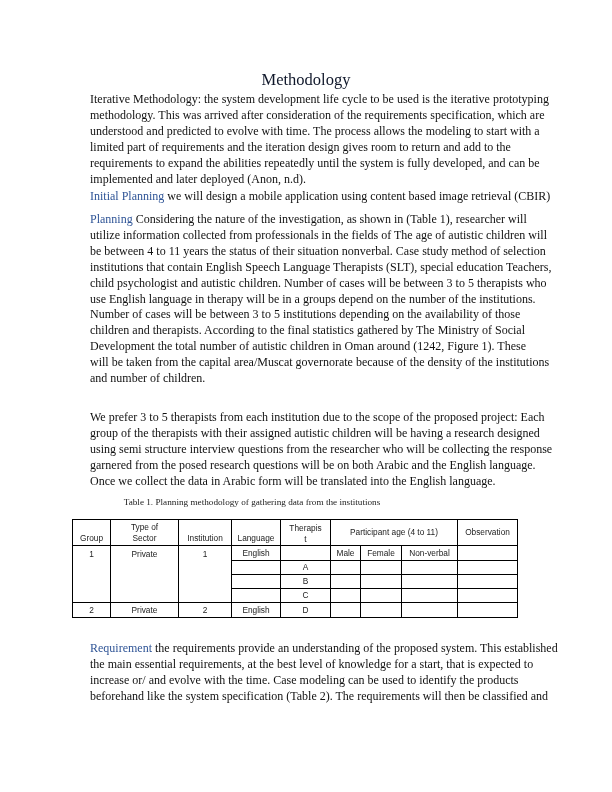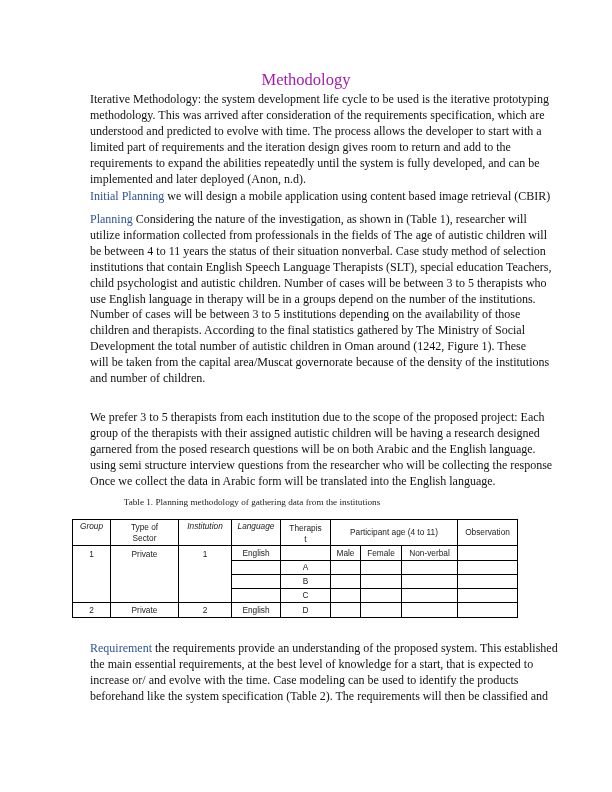--- a/index.html
+++ b/index.html
@@ -1,20 +1,20 @@
 <!DOCTYPE html>
 <html><head>
 <meta charset="utf-8">
 <style>
   html, body { margin: 0; padding: 0; background: #ffffff; }
   body { width: 612px; height: 792px; position: relative; overflow: hidden; }
   .page { position: absolute; left: 0; top: 0; width: 612px; height: 792px; background: #fff; }
   .title {
     position: absolute; left: 0; width: 612px; top: 70px;
-    text-align: center; font-size: 16.5px; color: #a21caf;
+    text-align: center; font-size: 16.5px; color: #0f172a;
     font-family: "Liberation Serif", serif; line-height: 20px;
   }
   .para {
     position: absolute; left: 73px; width: 470px;
     font-family: "Liberation Serif", serif; font-size: 12px;
     line-height: 15.9px; color: #111; margin: 0; white-space: normal;
   }
   .para .ln { display: block; white-space: nowrap; margin-left: 17px; }
   .accent { color: #2f5496; }
   .caption {
@@ -26,33 +26,33 @@
     position: absolute; left: 72px; top: 519px;
     border-collapse: collapse;
     font-family: "Liberation Sans", "DejaVu Sans", sans-serif;
     font-size: 8.3px; color: #222;
   }
   table.grid td {
     border: 1px solid #000; padding: 0 2px; text-align: center;
     vertical-align: middle; line-height: 11px;
   }
   table.grid td.top { vertical-align: top; padding-top: 3px; }
-  table.grid td.bot { vertical-align: bottom; padding-bottom: 13px; font-style: italic; }
+  table.grid td.bot { vertical-align: bottom; padding-bottom: 1px; }
 </style>
 </head>
 <body>
 
 <div class="page">
 
   <div class="title">Methodology</div>
 
   <p class="para" style="top:92px">
     <span class="ln">Iterative Methodology: the system development life cycle to be used is the iterative prototyping</span>
     <span class="ln">methodology. This was arrived after consideration of the requirements specification, which are</span>
-    <span class="ln">understood and predicted to evolve with time. The process allows the developer to start with a</span>
+    <span class="ln">understood and predicted to evolve with time. The process allows the modeling to start with a</span>
     <span class="ln">limited part of requirements and the iteration design gives room to return and add to the</span>
     <span class="ln">requirements to expand the abilities repeatedly until the system is fully developed, and can be</span>
     <span class="ln">implemented and later deployed (Anon, n.d).</span>
   </p>
 
   <p class="para" style="top:189px">
     <span class="ln"><span class="accent">Initial Planning</span><span> we will design a mobile application using content based image retrieval (CBIR)</span></span>
   </p>
 
   <p class="para" style="top:212px">
@@ -65,22 +65,22 @@
     <span class="ln">Number of cases will be between 3 to 5 institutions depending on the availability of those</span>
     <span class="ln">children and therapists. According to the final statistics gathered by The Ministry of Social</span>
     <span class="ln">Development the total number of autistic children in Oman around (1242, Figure 1). These</span>
     <span class="ln">will be taken from the capital area/Muscat governorate because of the density of the institutions</span>
     <span class="ln">and number of children.</span>
   </p>
 
   <p class="para" style="top:410px">
     <span class="ln">We prefer 3 to 5 therapists from each institution due to the scope of the proposed project: Each</span>
     <span class="ln">group of the therapists with their assigned autistic children will be having a research designed</span>
+    <span class="ln">using semi structure interview questions from the researcher who will be collecting the response</span>
     <span class="ln">garnered from the posed research questions will be on both Arabic and the English language.</span>
-    <span class="ln">using semi structure interview questions from the researcher who will be collecting the response</span>
     <span class="ln">Once we collect the data in Arabic form will be translated into the English language.</span>
   </p>
 
   <div class="caption">Table 1. Planning methodology of gathering data from the institutions</div>
 
   <table class="grid">
     <colgroup>
       <col style="width:38px">
         <col style="width:68px">
         <col style="width:53px">

